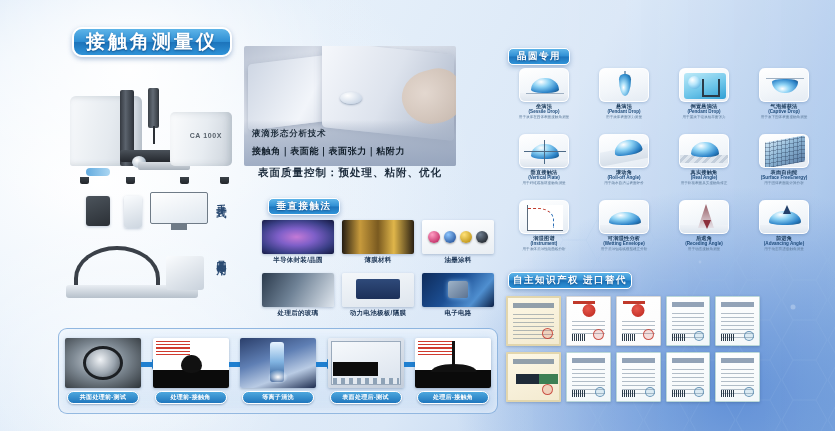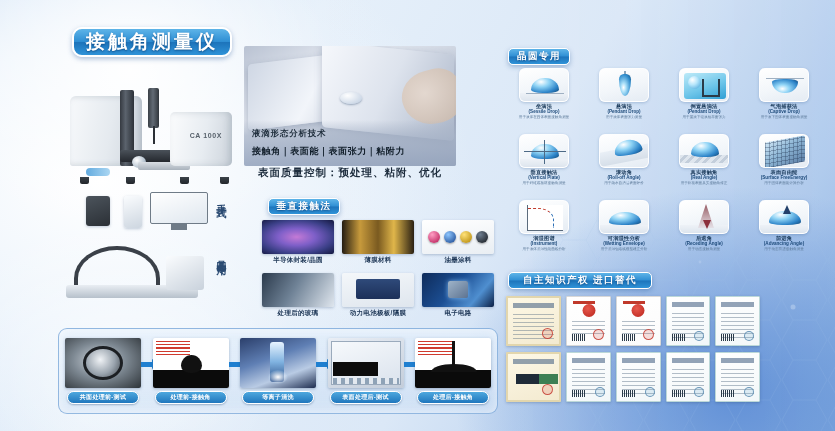--- a/index.html
+++ b/index.html
@@ -45,21 +45,21 @@
   #title-badge {
     position:absolute; left:72px; top:27px; width:160px; height:30px;
     font-size:19px; letter-spacing:3px; border-radius:10px;
   }
   .sec-badge {
     position:absolute; height:17px; font-size:9.5px; letter-spacing:1.5px;
     border-radius:5px; border-width:1.5px;
   }
   #badge-scenario { left:268px; top:198px; width:72px; }
   #badge-functions { left:508px; top:48px; width:62px; }
-  #badge-ip { left:508px; top:272px; width:144px; }
+  #badge-ip { left:508px; top:272px; width:124px; }
 
   
   .instrument-main {
     position:absolute; left:62px; top:74px; width:175px; height:108px;
   }
   .mainbody {
     position:absolute; left:8px; top:22px; width:72px; height:70px;
     background: linear-gradient(100deg,#f7f9fb 0%, #e5eaef 55%, #cdd4dc 100%);
     border-radius:6px 6px 3px 3px;
     box-shadow: inset -3px 0 6px rgba(120,135,150,.35);

